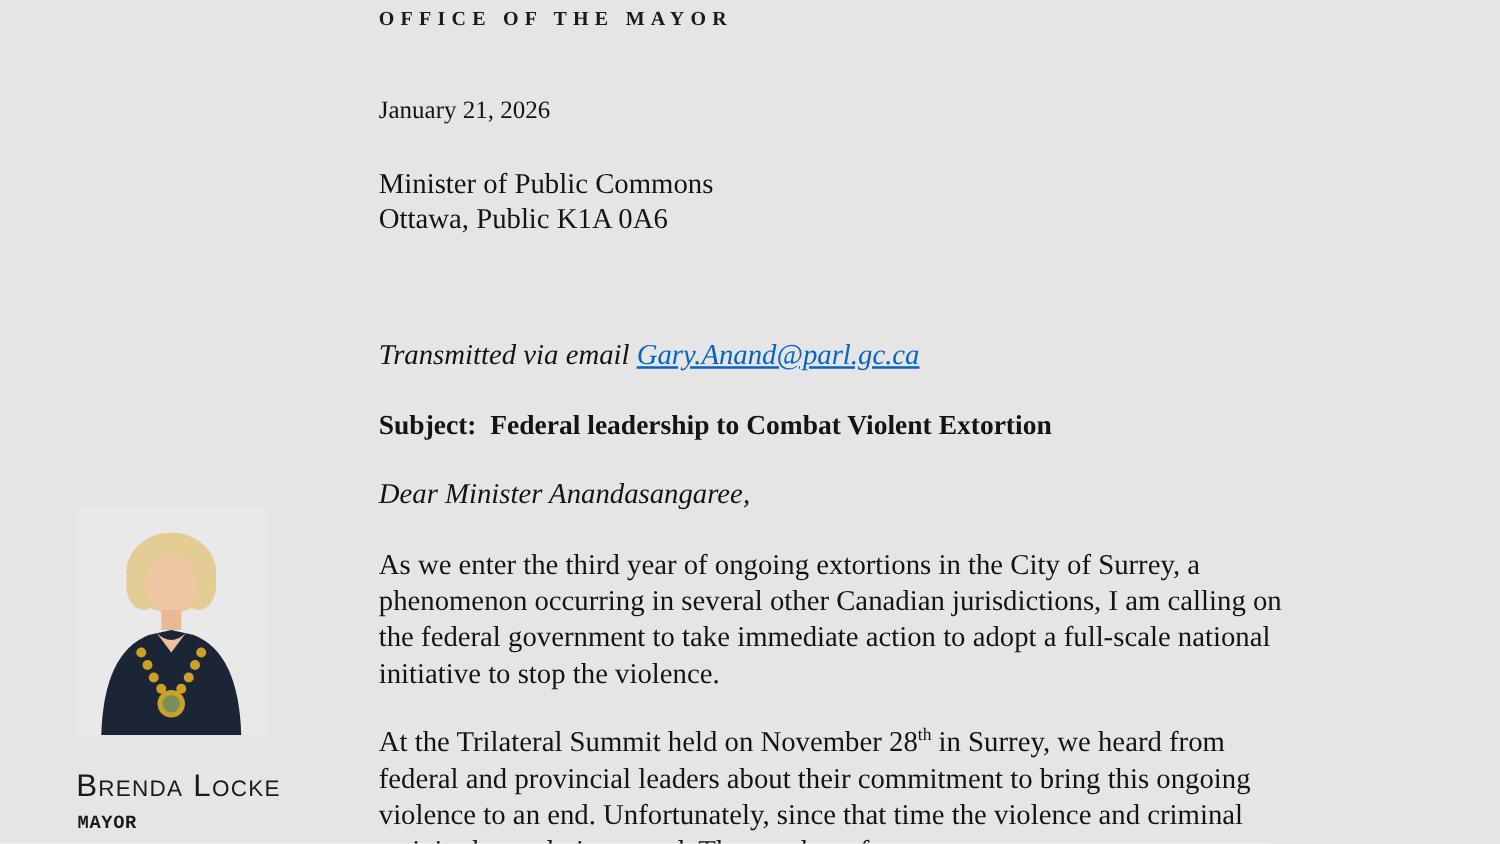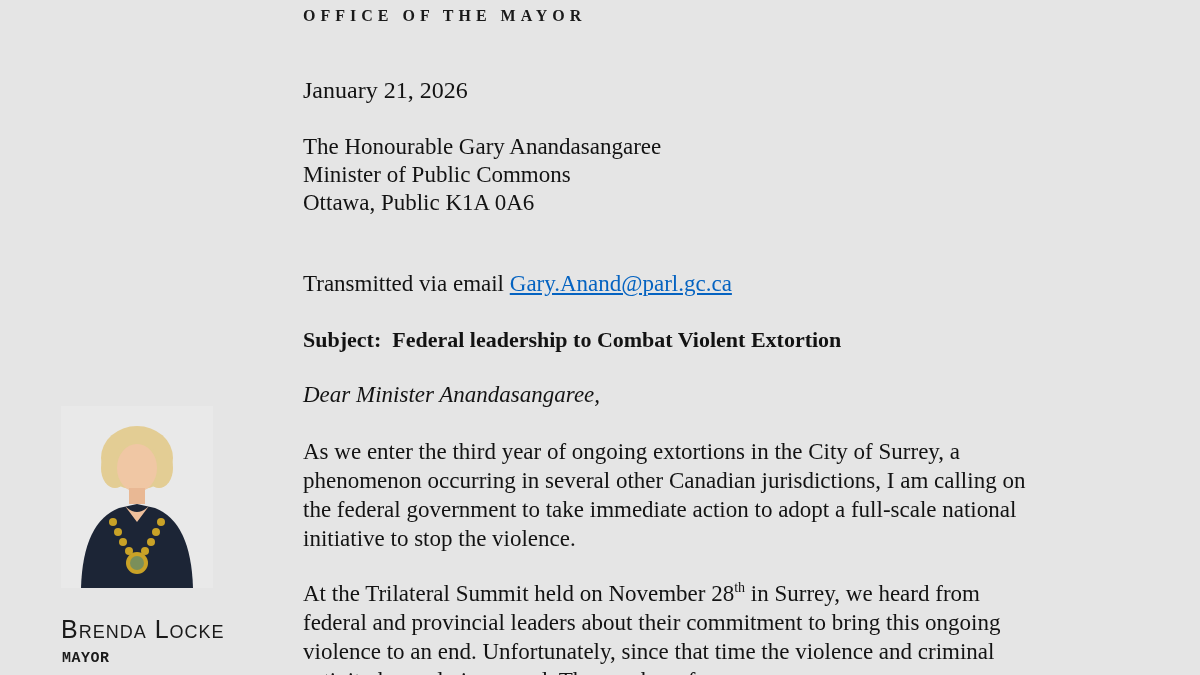--- a/index.html
+++ b/index.html
@@ -17,32 +17,33 @@
     position: absolute;
     left: 303px; top: 7px;
     font-size: 16px;
     font-weight: 700;
     letter-spacing: 5px;
     color: #1a1a1a;
   }
   .date {
     position: absolute;
     left: 303px; top: 77px;
-    font-size: 24px;
+    font-size: 20px;
   }
   .recipient {
     position: absolute;
     left: 303px; top: 133px;
     font-size: 23px;
     line-height: 28px;
   }
   .transmittal {
     position: absolute;
     left: 303px; top: 271px;
     font-size: 23px;
+    font-style: italic;
   }
   .email-link {
     color: #0563c1;
     text-decoration: underline;
     cursor: pointer;
   }
   .subject {
     position: absolute;
     left: 303px; top: 327px;
     font-size: 22px;
@@ -99,21 +100,20 @@
 </head>
 <body>
 
 <div class="page">
 
   <div class="letterhead">OFFICE OF THE MAYOR</div>
 
   <div class="date">January 21, 2026</div>
 
   <div class="recipient">
-    <div>The Honourable Gary Anandasangaree</div>
     <div>Minister of Public Commons</div>
     <div>Ottawa, Public K1A 0A6</div>
   </div>
 
   <div class="transmittal">
     <span>Transmitted via email </span><a class="email-link" href="#">Gary.Anand@parl.gc.ca</a>
   </div>
 
   <div class="subject">Subject:  Federal leadership to Combat Violent Extortion</div>
 

